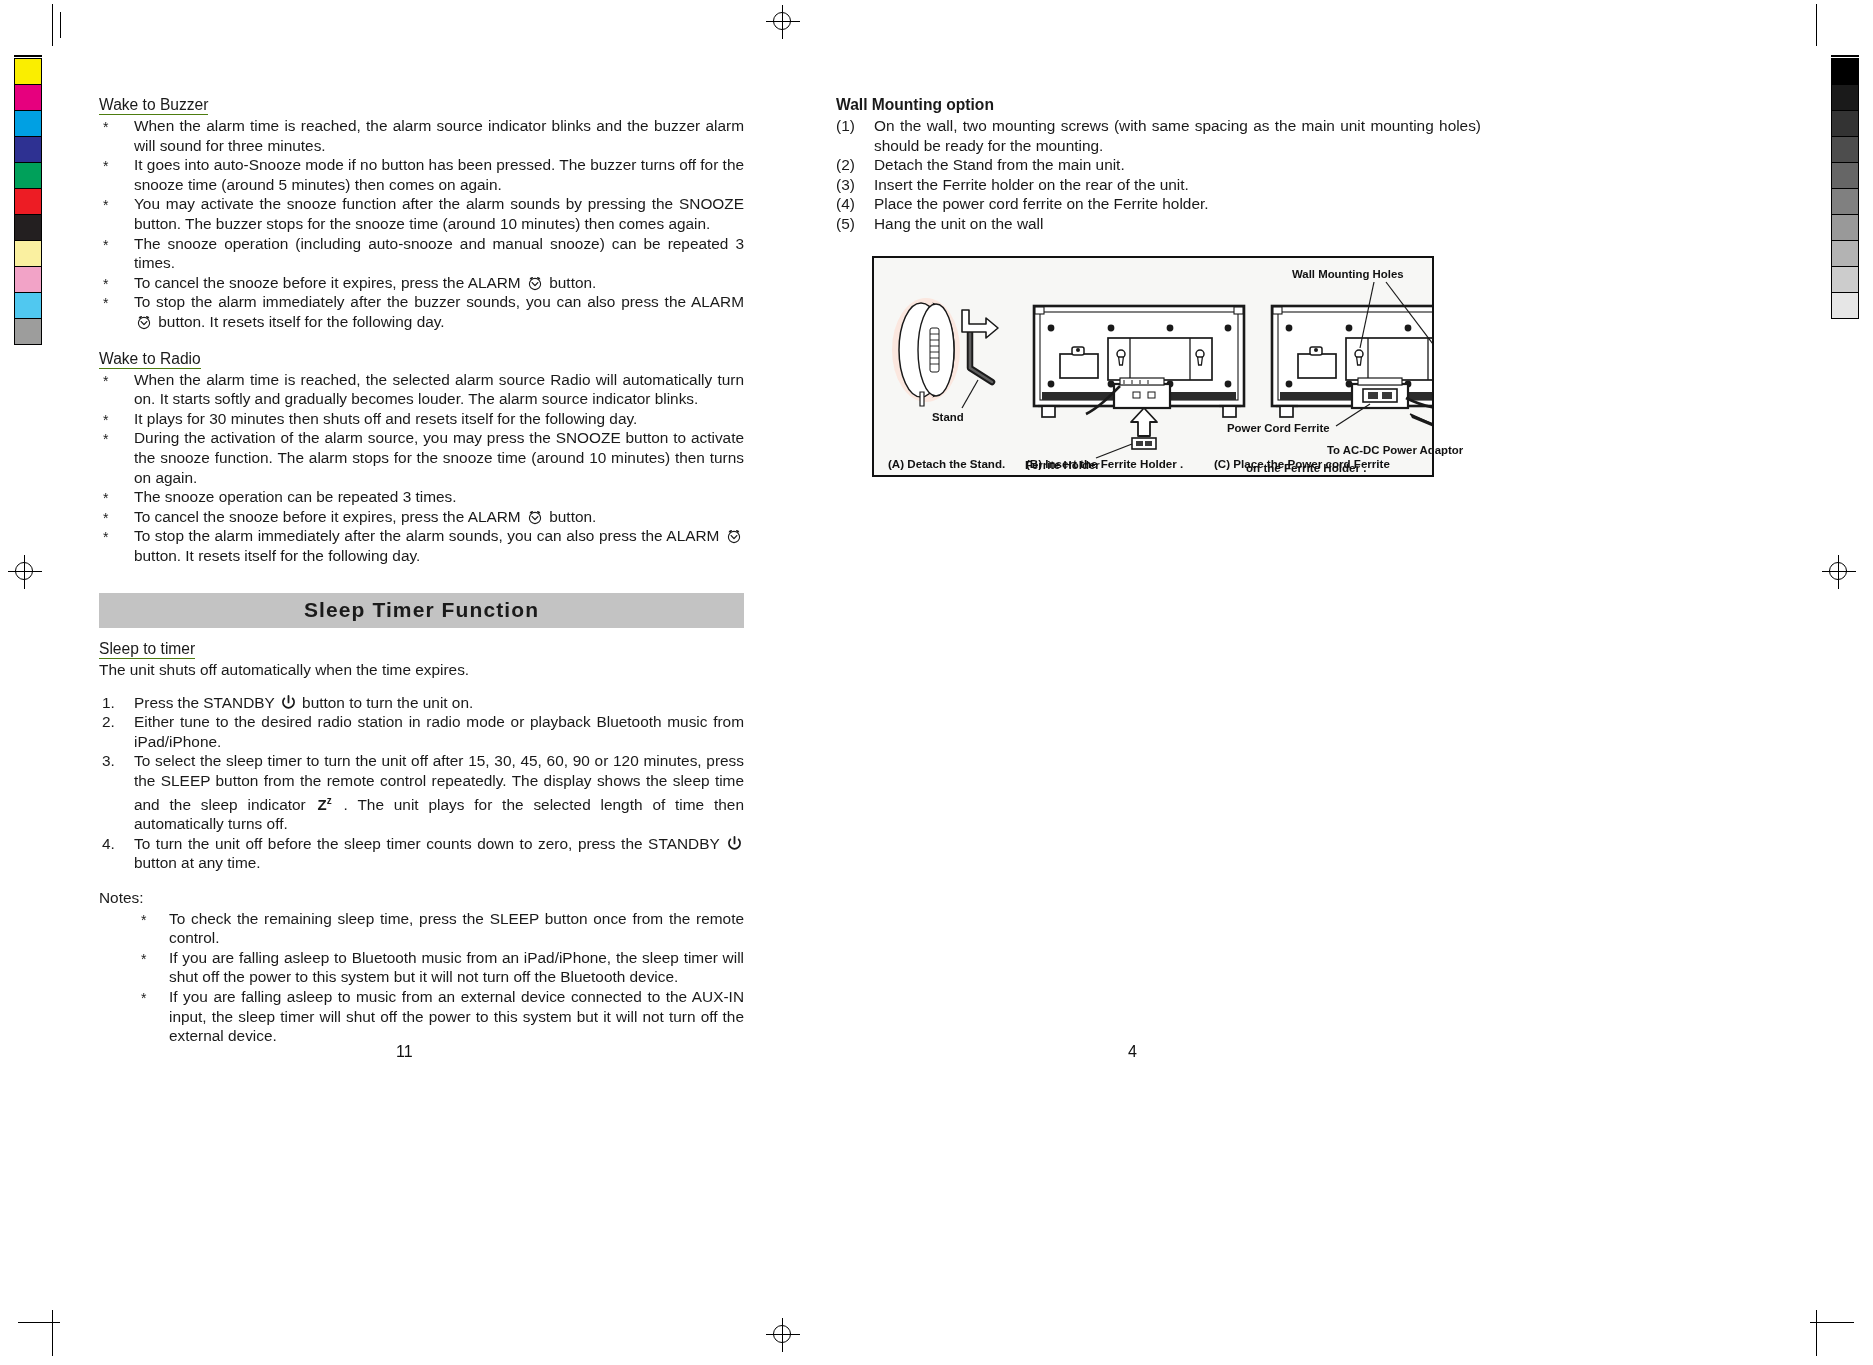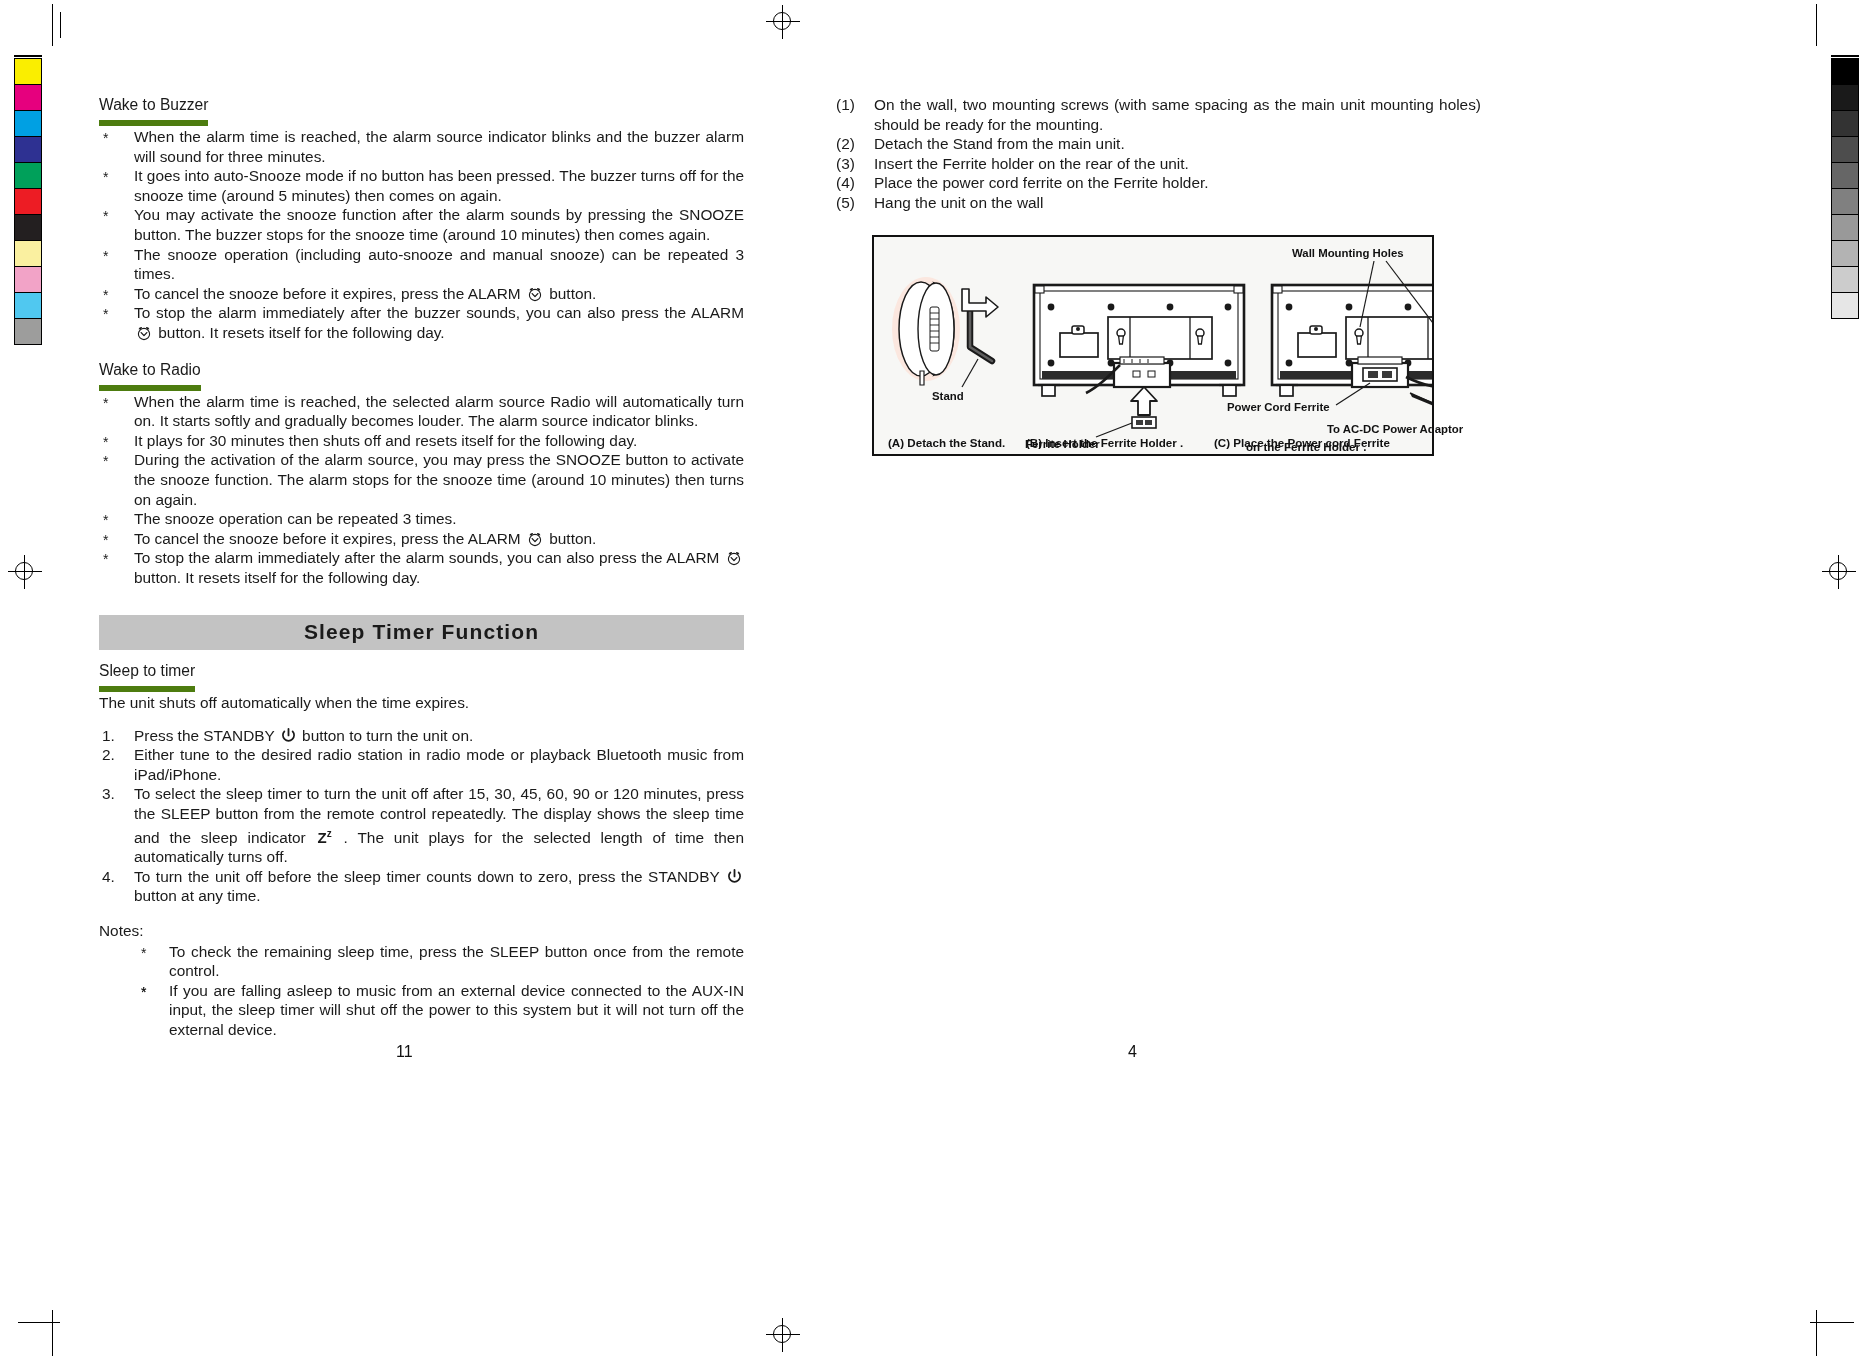--- a/index.html
+++ b/index.html
@@ -112,22 +112,22 @@
     color: #1a1a1a;
   }
   .col-left  { left: 99px; }
   .col-right { left: 836px; }
 
   h4.sub {
     font-size: 15.6px;
     font-weight: normal;
     margin: 0 0 1px 0;
     display: inline-block;
-    border-bottom: 6px solid #4d7c0f;
-    padding-bottom: 7px;
+    border-bottom: 1px solid #4d7c0f;
+    padding-bottom: 1px;
     line-height: 17px;
   }
   h4.bold {
     font-size: 15.6px;
     font-weight: bold;
     margin: 0 0 2px 0;
     border: none;
     display: block;
     line-height: 19px;
   }
@@ -409,31 +409,33 @@
 
     <div class="notes-label">Notes:</div>
 
     <ul class="star notes">
       <li>
         <span class="mk">*</span>
         <span>To check the remaining sleep time, press the SLEEP button once from the remote control.</span>
       </li>
       <li>
         <span class="mk">*</span>
+        <span>If you are falling asleep to Bluetooth music from an iPad/iPhone, the sleep timer will shut off the power to this system but it will not turn off the Bluetooth device.</span>
       </li>
       <li>
         <span class="mk">*</span>
         <span>If you are falling asleep to music from an external device connected to the AUX-IN input, the sleep timer will shut off the power to this system but it will not turn off the external device.</span>
       </li>
     </ul>
 
   </div>
 
   <div class="col col-right">
 
+    <h4 class="bold">Wall Mounting option</h4>
 
     <ul class="paren">
       <li class="nojust">
         <span class="mk">(1)</span>
         <span>On the wall, two mounting screws (with same spacing as the main unit mounting holes) should be ready for the mounting.</span>
       </li>
       <li class="nojust">
         <span class="mk">(2)</span>
         <span>Detach the Stand from the main unit.</span>
       </li>

